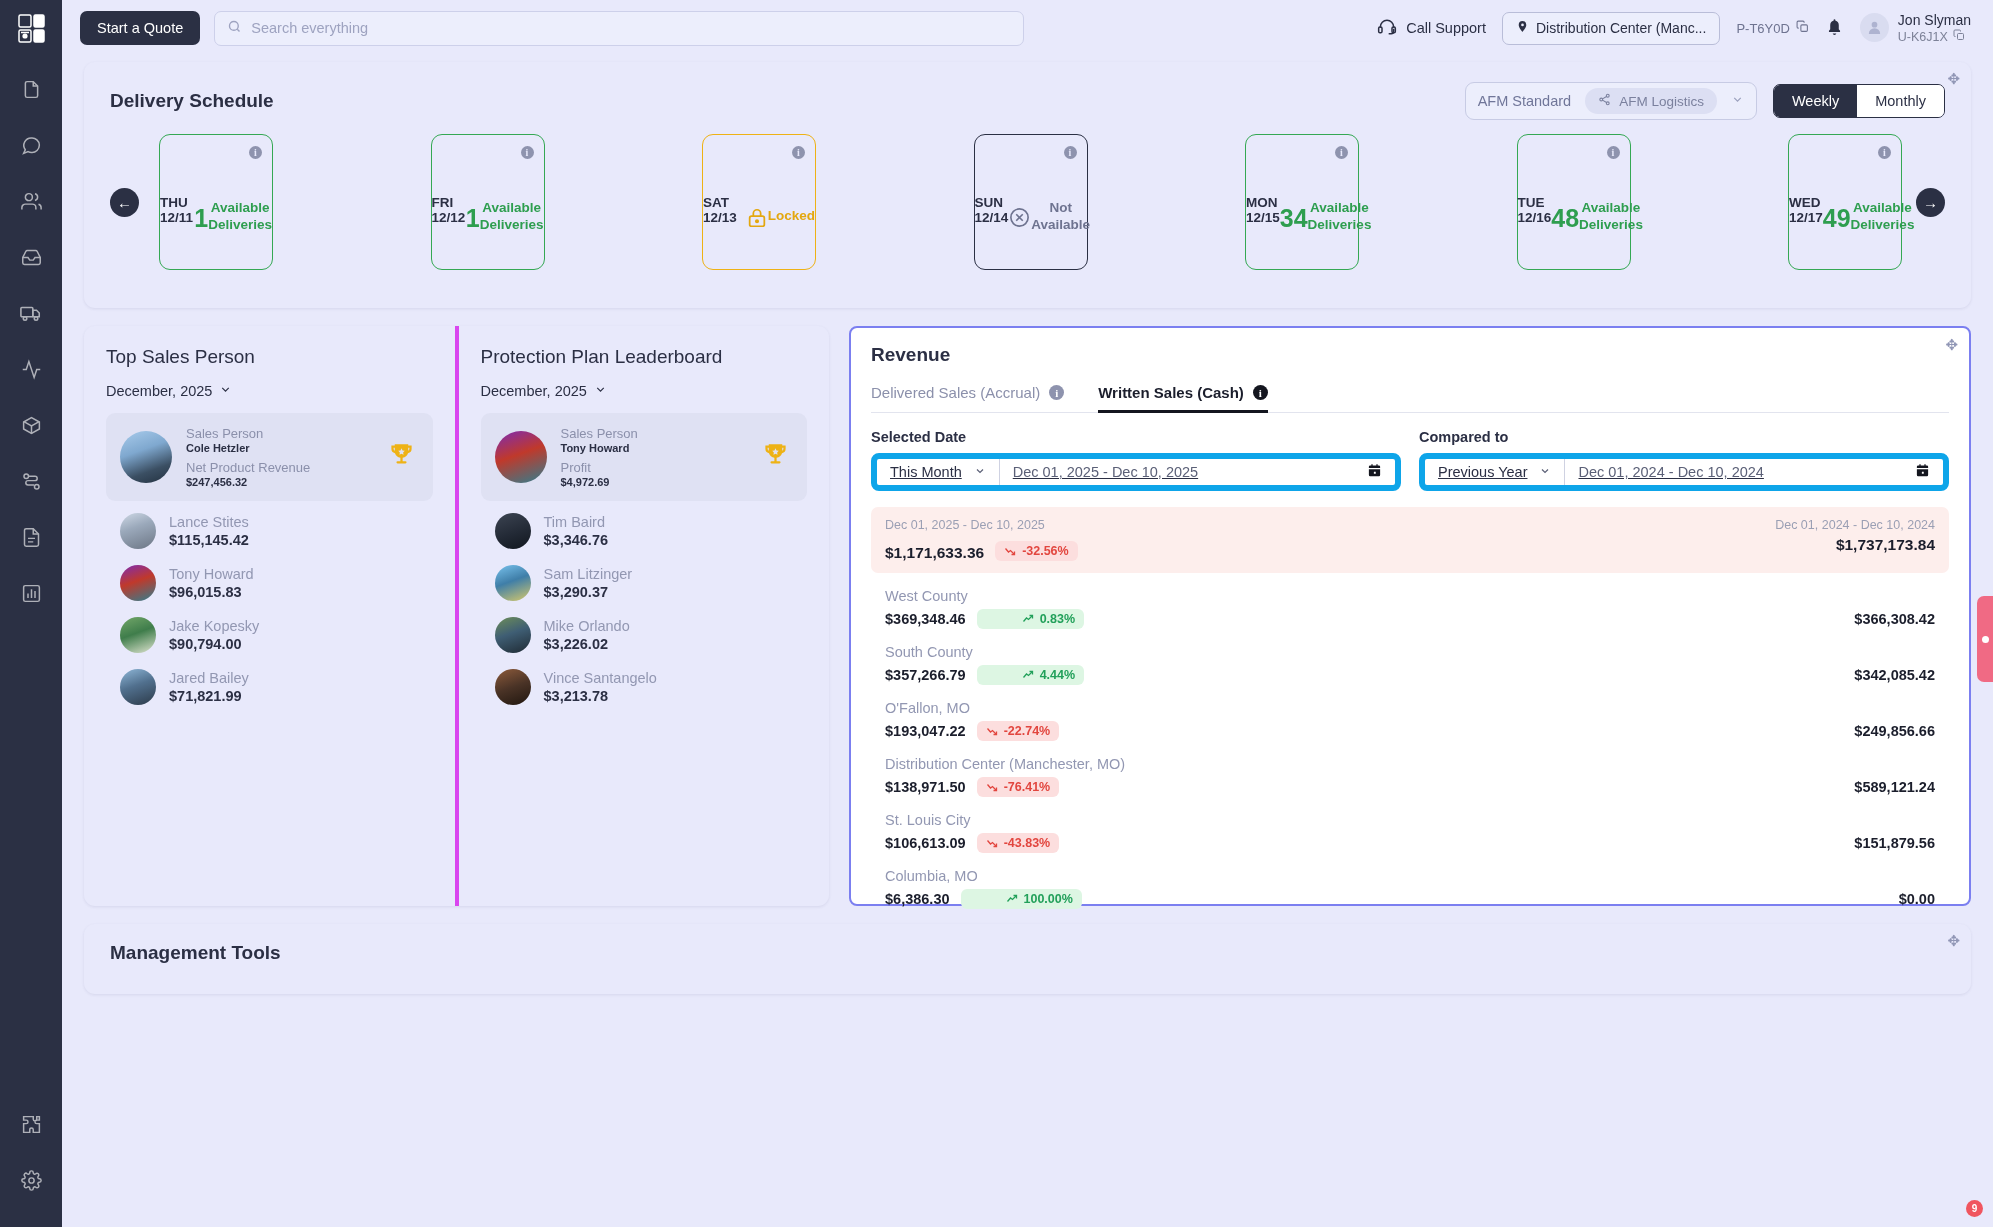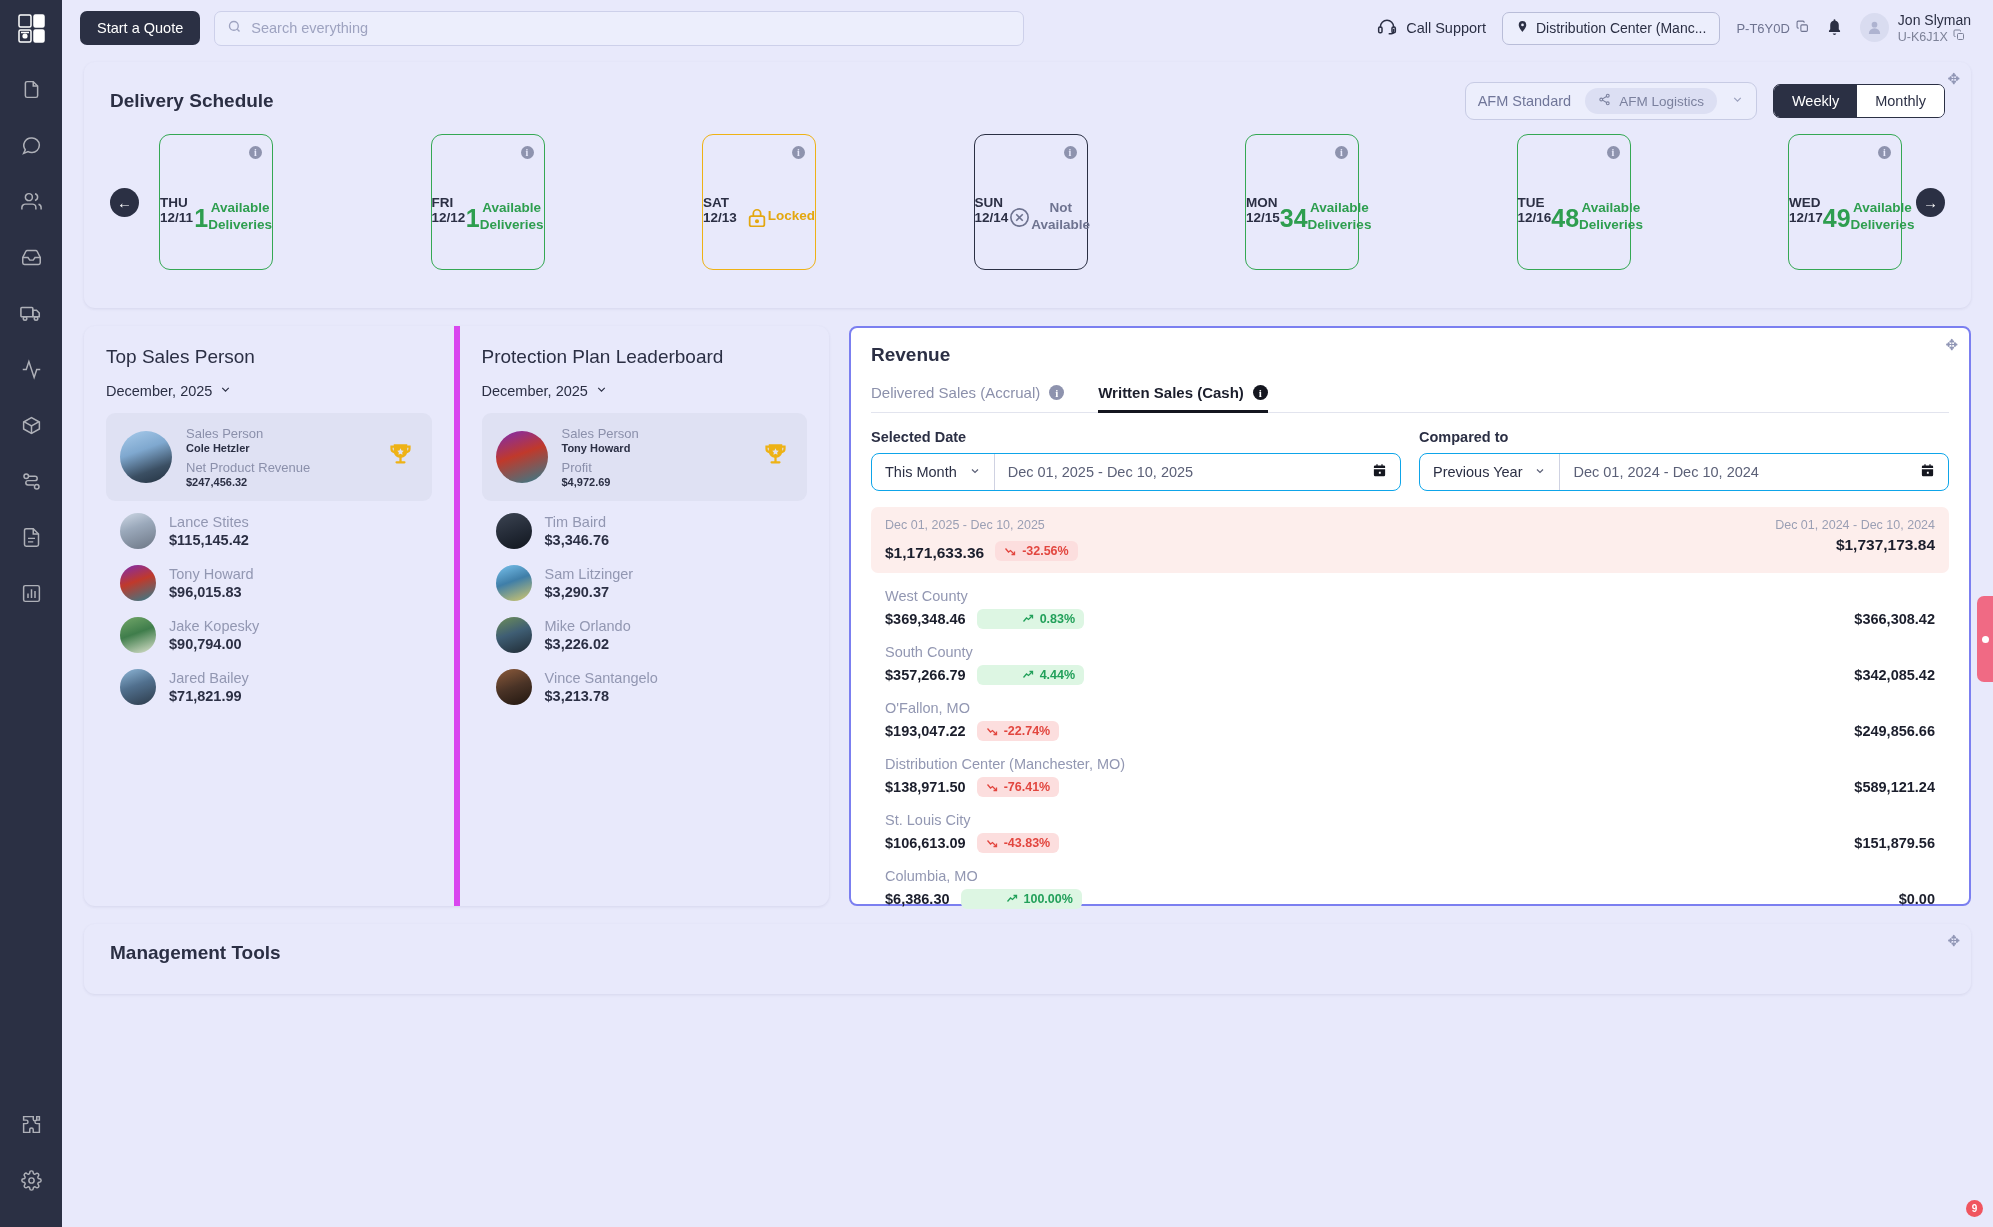--- a/index.html
+++ b/index.html
@@ -129,21 +129,21 @@
   .day.na .day-lab { color: #6e7390; font-weight: bold; }
   .day-icon { margin-top: 18px; }
 
   
   .row3 { display: flex; gap: 0; margin-top: 18px; height: 580px; }
   .panel-left {
     flex: 0 0 745px; background: #e8e9fb; border-radius: 11px;
     display: flex; box-shadow: 0 1px 3px rgba(60,60,110,.10);
   }
   .half { flex: 1; padding: 20px 22px; position: relative; }
-  .half + .half { border-left: 6px solid #d946ef; }
+  .half + .half { border-left: 4px solid #d946ef; }
   .p-title { font-size: 19px; font-weight: normal; color: #2b2f44; }
   .p-month { margin-top: 15px; font-size: 14.5px; color: #2b2f44;
              display: flex; align-items: center; gap: 7px; cursor: pointer; }
   .top-row {
     margin-top: 14px; background: #dfe1f3; border-radius: 9px; padding: 13px 14px;
     display: flex; align-items: center; gap: 14px; position: relative;
   }
   .ph {
     width: 52px; height: 52px; border-radius: 50%; flex: 0 0 52px;
     background: linear-gradient(150deg,#9ec0e8,#4f7fae 45%,#2c4a63);
@@ -183,21 +183,21 @@
   .info-dot { width: 15px; height: 15px; border-radius: 50%; background: #8e93ae;
               color: #fff; font-size: 11px; font-weight: bold; display: flex;
               align-items: center; justify-content: center;
               font-family: "Liberation Serif", serif; }
   .rev-tab.active .info-dot { background: #14161f; }
 
   .date-area { display: flex; gap: 18px; margin-top: 16px; }
   .date-col { flex: 1; }
   .date-lbl { font-size: 14.5px; font-weight: bold; color: #2b2f44; }
   .date-ctl { margin-top: 8px; display: flex; height: 38px;
-              border: 1px solid #0ea5e9; border-radius: 8px; overflow: hidden; background:#fff;}
+              border: 6px solid #0ea5e9; border-radius: 8px; overflow: hidden; background:#fff;text-decoration:underline;}
   .dsel { display: flex; align-items: center; gap: 12px; padding: 0 13px;
           font-size: 14.5px; color: #2b2f44; border-right: 1px solid #cfd2e2;
           cursor: pointer; white-space: nowrap; }
   .drange { flex: 1; display: flex; align-items: center; padding: 0 13px;
             font-size: 14.5px; color: #5b6077; cursor: pointer; }
   .cal-ico { margin-left: auto; }
 
   .sum-row {
     margin-top: 16px; background: #fdeeec; border-radius: 7px;
     padding: 11px 14px; display: flex; align-items: flex-start;

